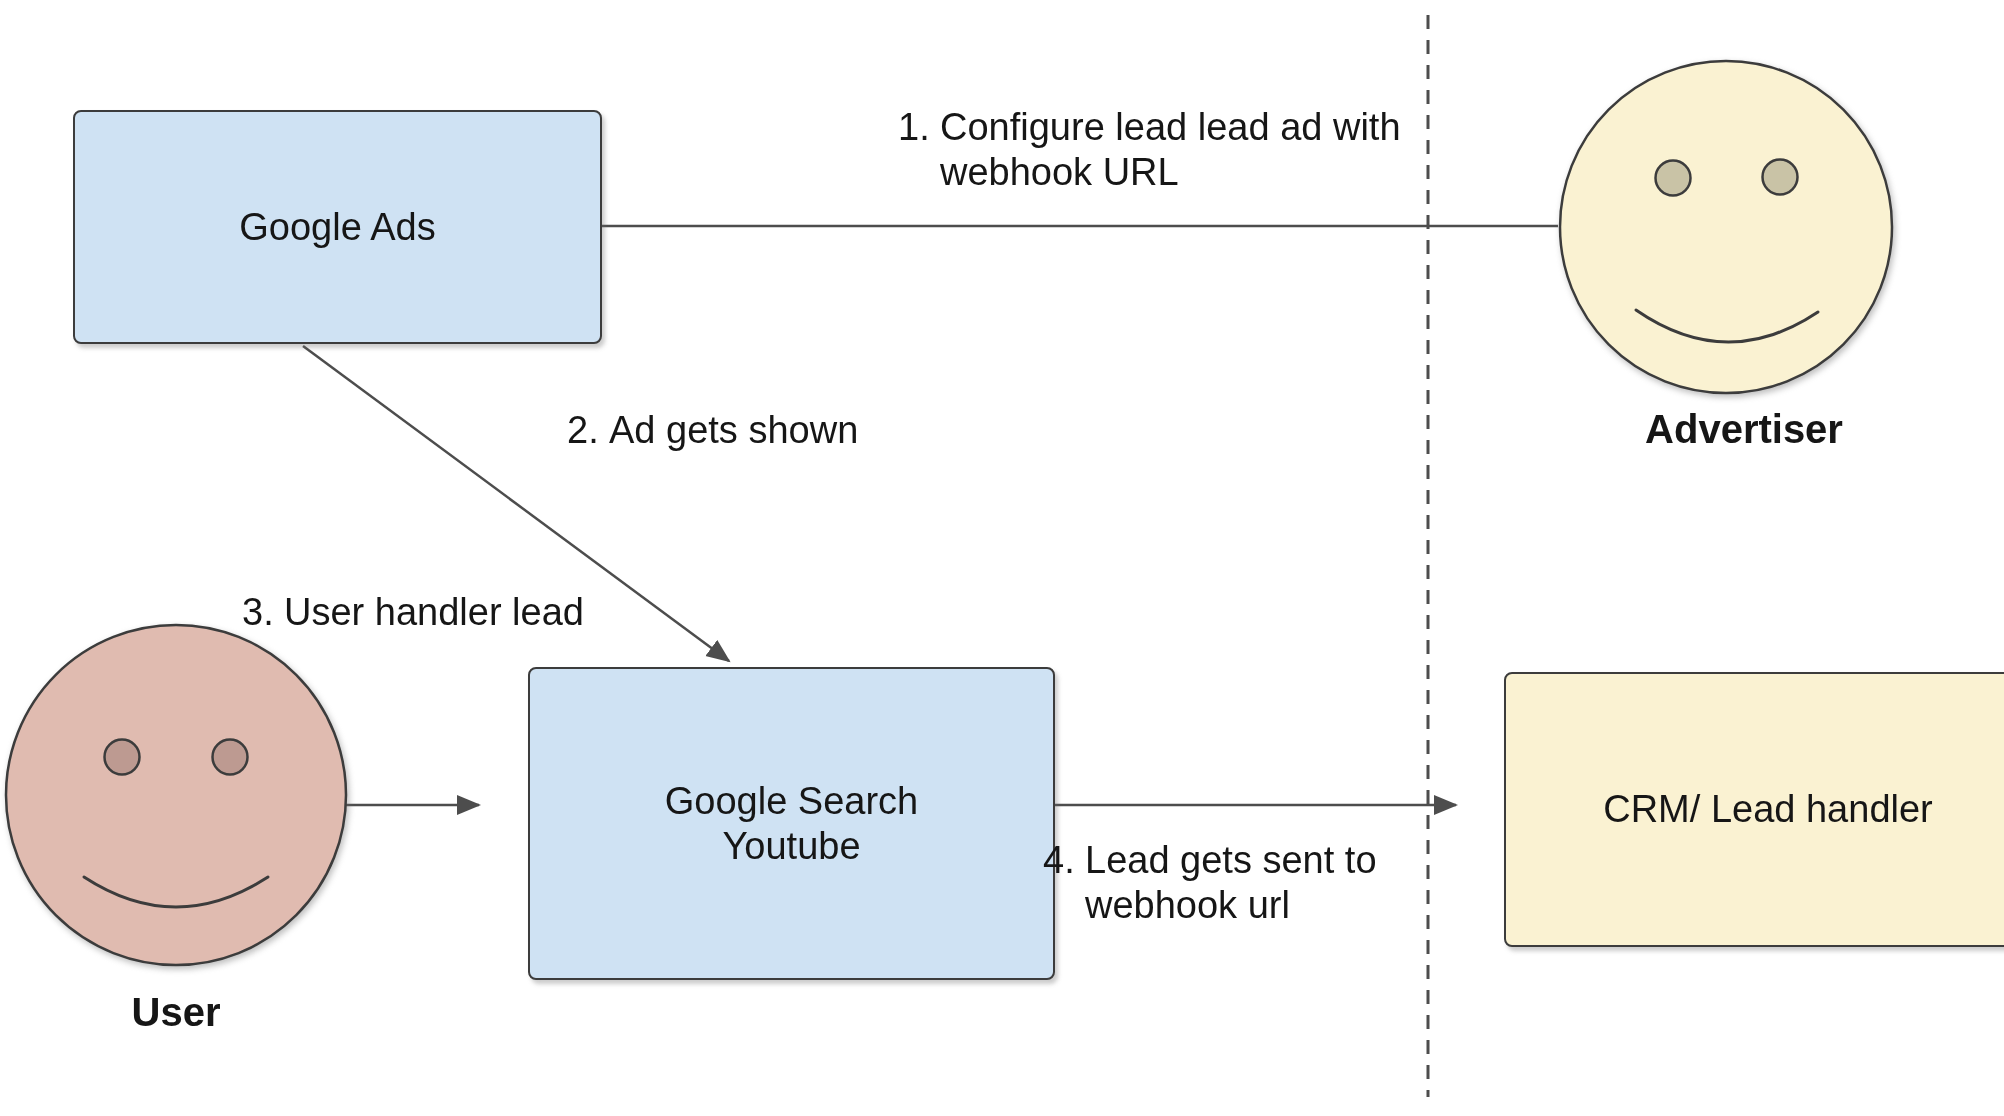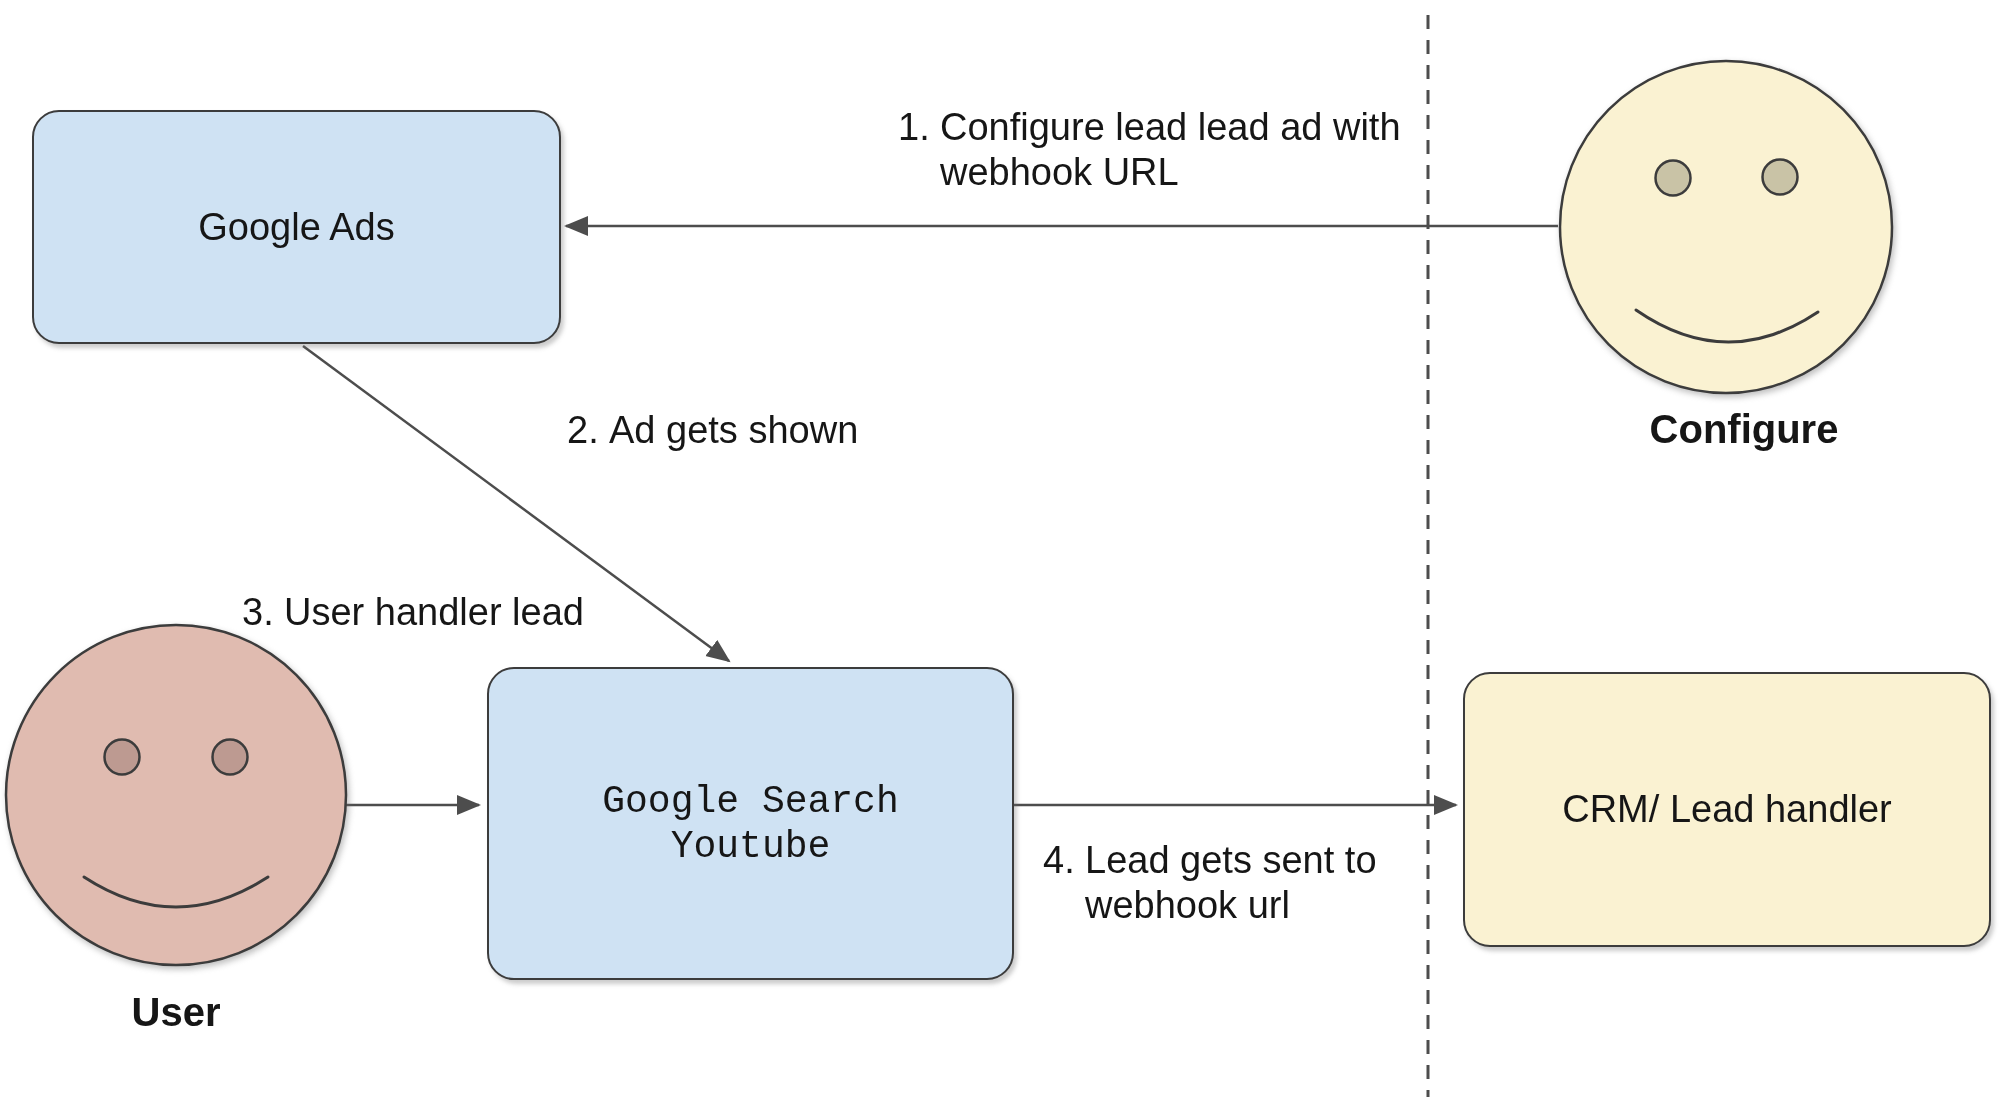--- a/index.html
+++ b/index.html
@@ -6,28 +6,28 @@
   .stage {
     position:relative; width:2004px; height:1116px; overflow:hidden;
     background:var(--canvas-bg,#fff);
     font-family:"Liberation Sans", sans-serif;
     color:var(--text,#161616);
   }
   .layer { position:absolute; left:0; top:0; width:2004px; height:1116px; }
 
   .node {
     position:absolute; display:flex; align-items:center; justify-content:center;
-    border:2.5px solid var(--stroke,#3c3c3c); border-radius:27px;
+    border:2.5px solid var(--stroke,#3c3c3c); border-radius:8px;
     box-shadow:3px 4px 4px rgba(110,110,110,.35);
-    font-size:38px; text-align:center; line-height:45px;
+    font-size:38px; text-align:center; line-height:45px;margin-left:41px;
   }
   .node-blue   { background:var(--node-blue-fill,#cfe2f3); }
   .node-yellow { background:var(--node-yellow-fill,#faf2d2); }
   #node-google-ads { left:32px;   top:110px; width:525px; height:230px; }
-  #node-channels   { left:487px;  top:667px; width:523px; height:309px;font-family:Liberation Mono, monospace; }
+  #node-channels   { left:487px;  top:667px; width:523px; height:309px; }
   #node-crm        { left:1463px; top:672px; width:524px; height:271px;justify-content:center; }
   .node .line { display:block; white-space:nowrap; }
 
   .step {
     position:absolute; display:flex; align-items:flex-start;
     font-size:38px; line-height:45px; white-space:nowrap;
   }
   .step .num { width:42px; flex:none; }
   .step .line { display:block; white-space:nowrap; }
   #step-1 { left:898px;  top:105px; }
@@ -122,16 +122,16 @@
   </div>
 
   <div class="step" id="step-4">
     <span class="num">4.</span>
     <span>
       <span class="line">Lead gets sent to</span>
       <span class="line">webhook url</span>
     </span>
   </div>
 
-  <div class="caption" id="caption-advertiser">Configure</div>
+  <div class="caption" id="caption-advertiser">Advertiser</div>
   <div class="caption" id="caption-user">User</div>
 
 </div>
 
 </body></html>

